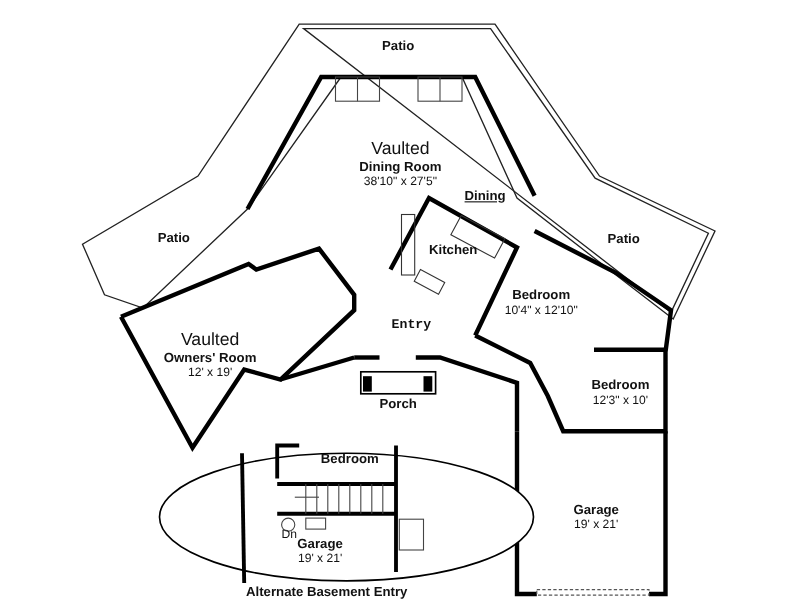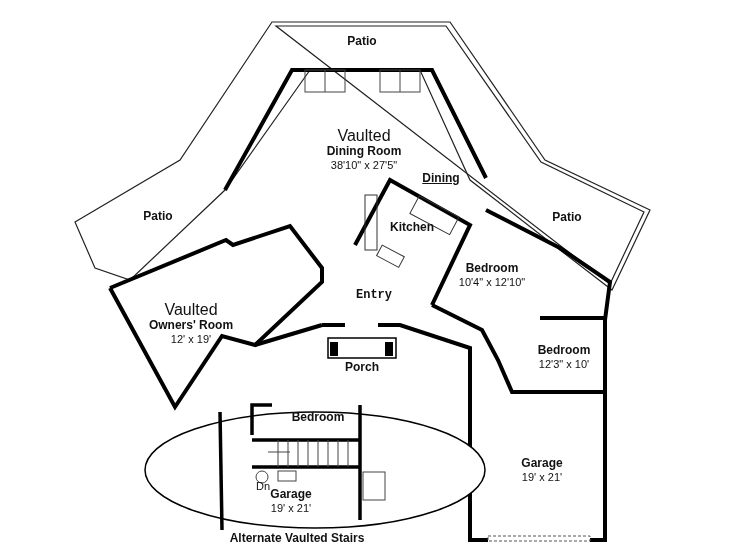--- a/index.html
+++ b/index.html
@@ -134,14 +134,14 @@
     <span class="b">Bedroom</span>
   </div>
 <div class="lbl" style="left:263px; top:460px;margin-top:20px;">
     <span class="d">Dn</span>
   </div>
 <div class="lbl" style="left:291px; top:488px;">
   <span class="b">Garage</span>
   <span class="d">19' x 21'</span>
 </div>
 <div class="lbl" style="left:297px; top:532px;">
-    <span class="b">Alternate Vaulted Stairs</span>
+    <span class="b">Alternate Basement Entry</span>
   </div>
 
 </body></html>

